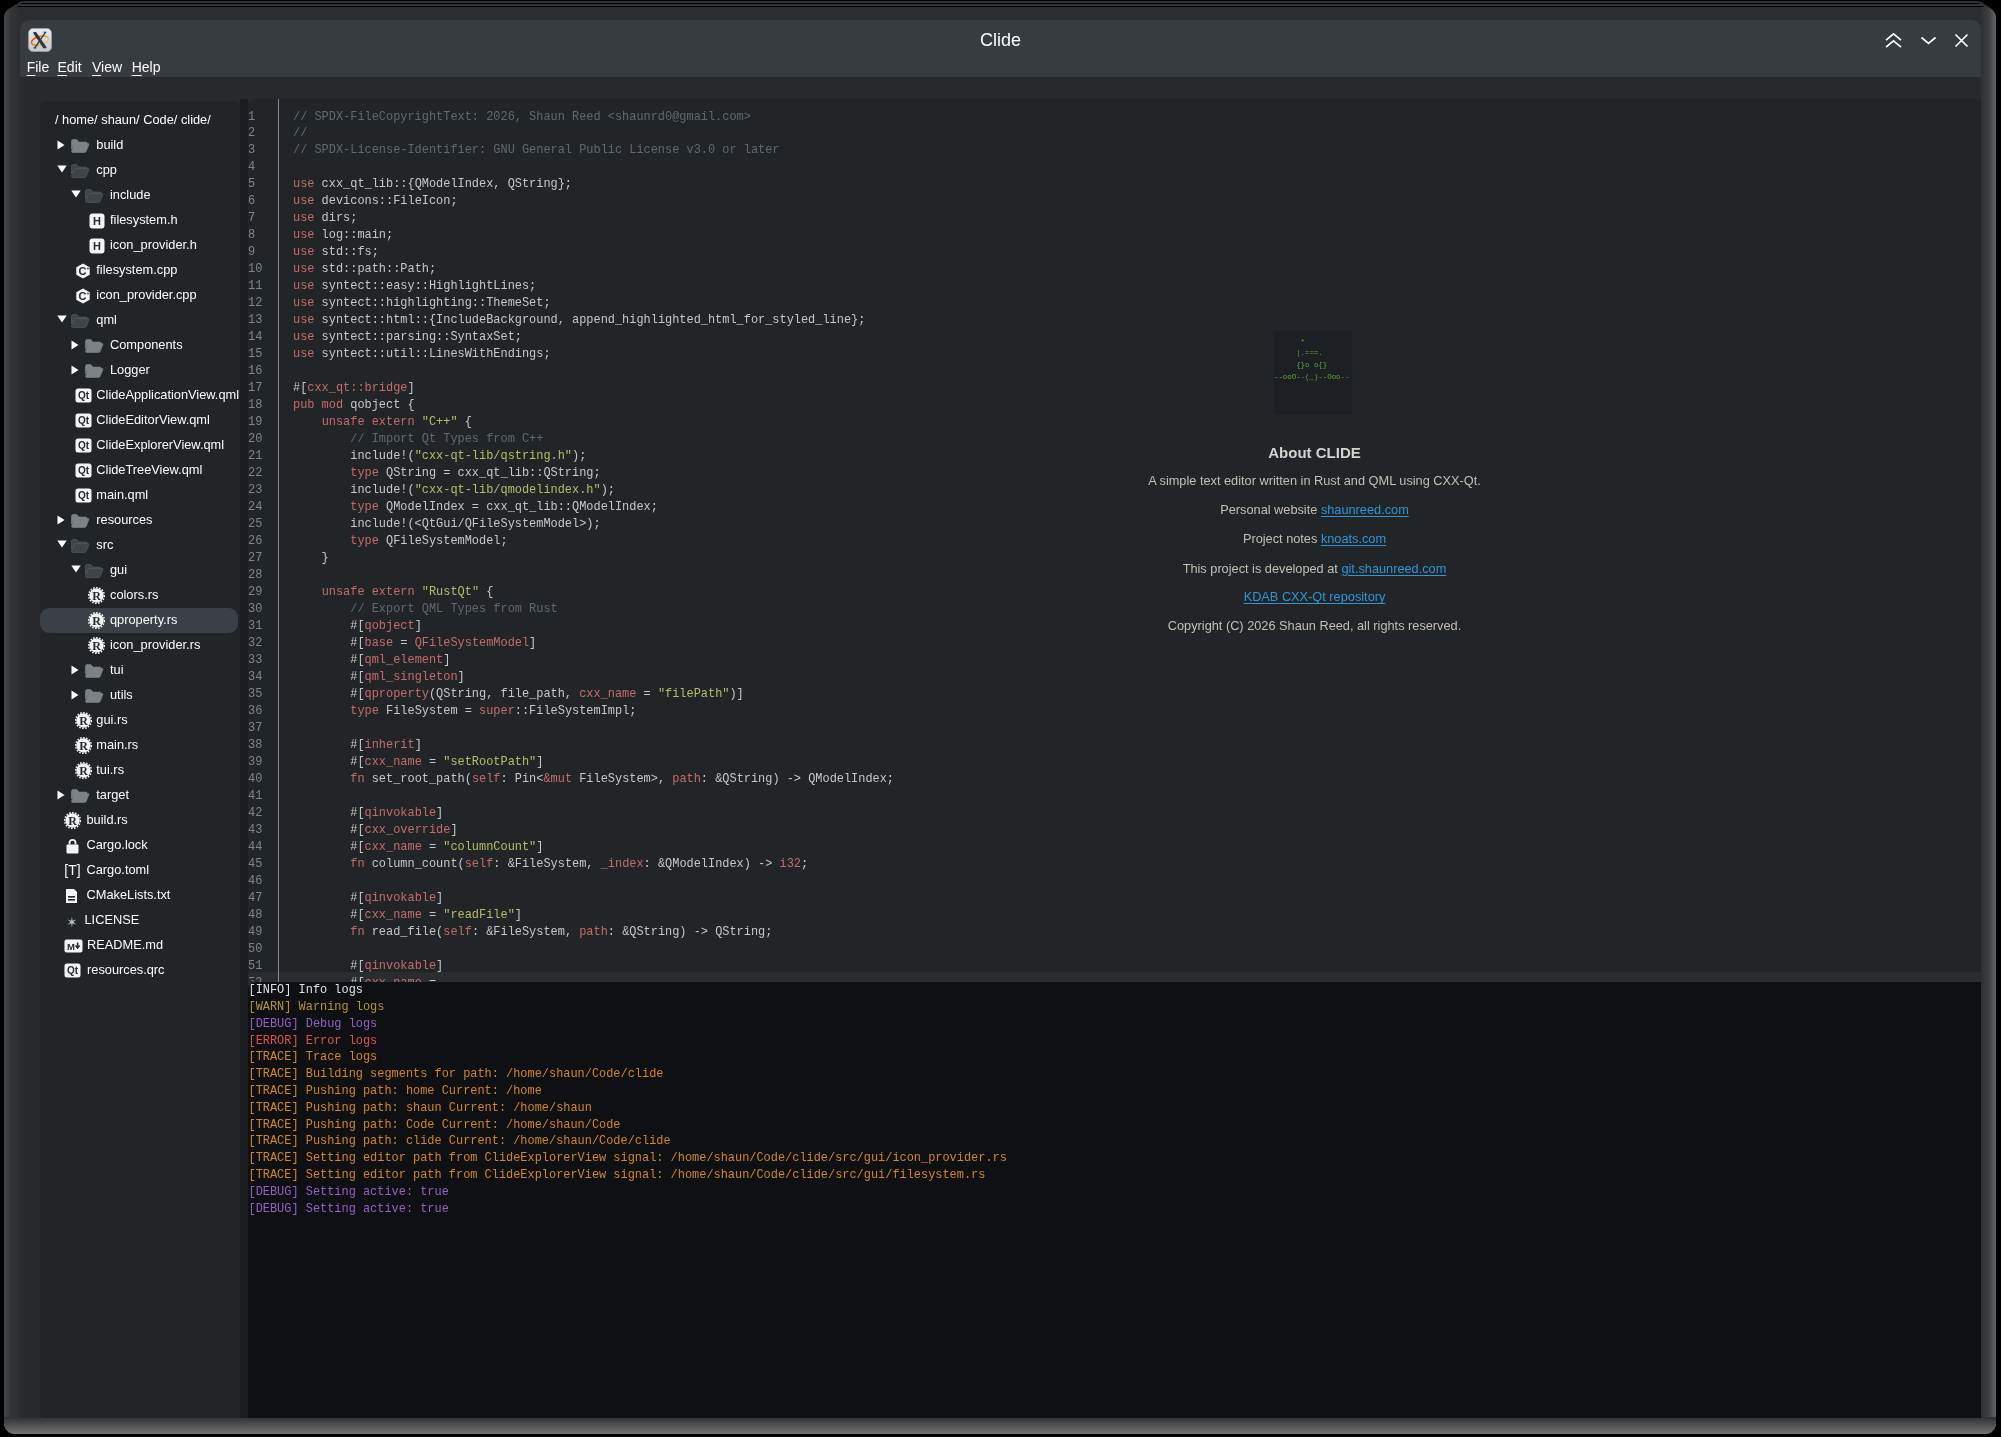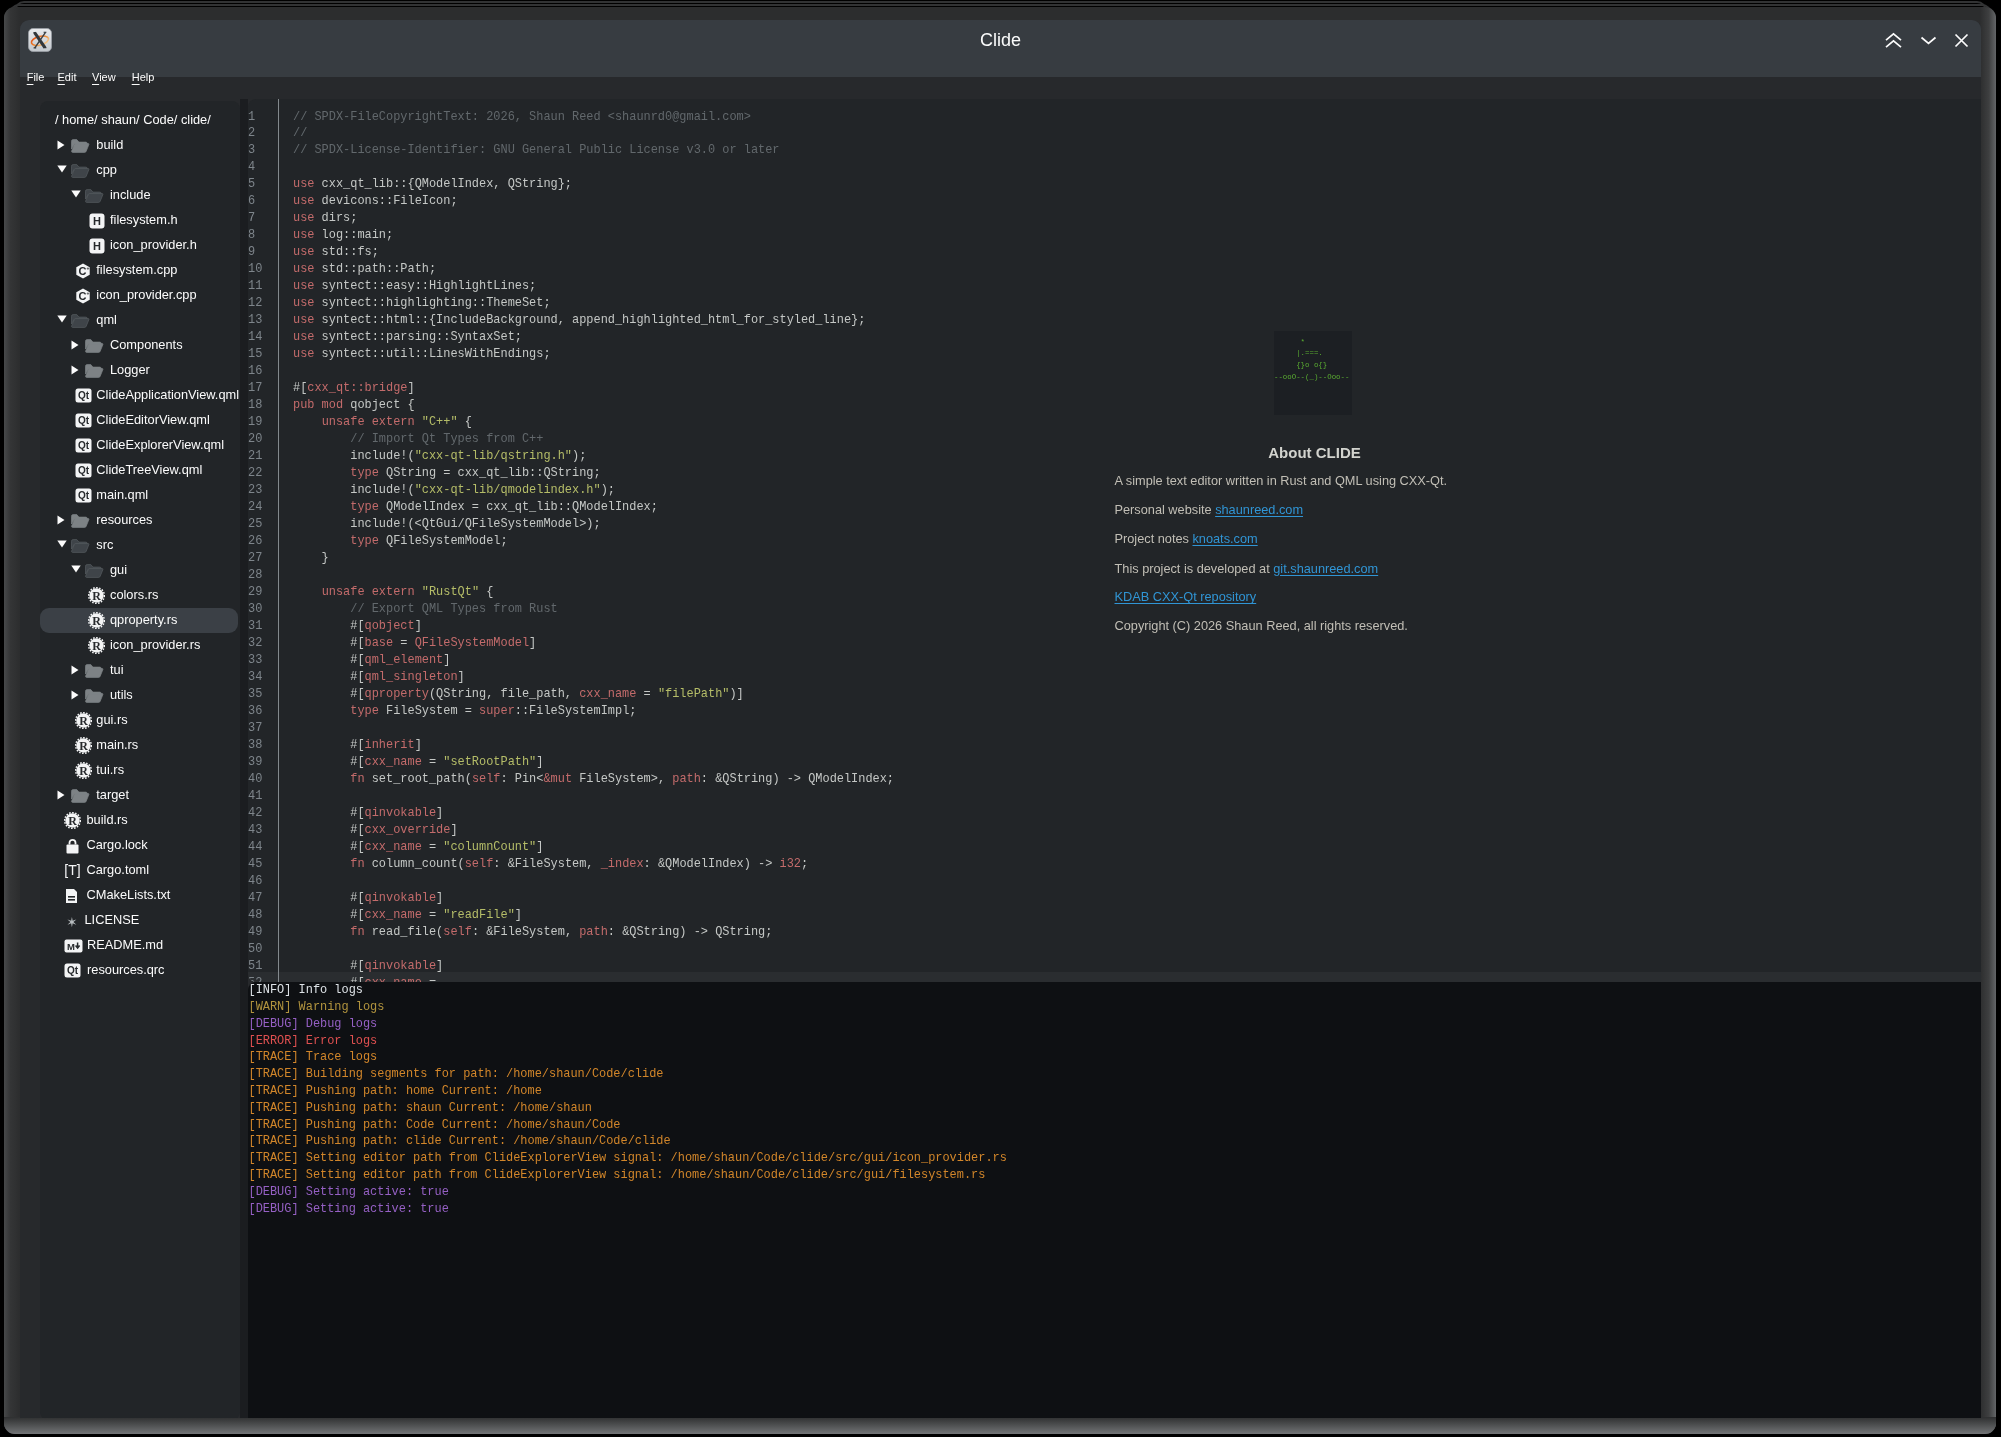--- a/index.html
+++ b/index.html
@@ -7,39 +7,39 @@
 #step1,#step2{position:absolute;border:2px solid #323334;border-radius:10px;height:40px;background:transparent}
 #step1{left:9px;top:4px;width:1983px}
 #step2{left:14px;top:1px;width:1973px}
 #frame{position:absolute;left:4px;top:7px;width:1992px;height:1427px;border-radius:11px;background:#2c2d2e;overflow:hidden}
 #fl{position:absolute;left:0;top:0;width:16px;height:100%;background:linear-gradient(90deg,#47494a,#343536 40%,#2c2d2e)}
 #fr{position:absolute;right:0;top:0;width:16px;height:100%;background:linear-gradient(270deg,#636567,#3e3f40 45%,#2c2d2e)}
 #fb{position:absolute;left:0;bottom:0;width:100%;height:17px;background:linear-gradient(0deg,#737577,#4c4e4f 55%,#2e2f30)}
 #win{position:absolute;left:16px;top:13px;width:1961px;height:1398px;background:#27292c;border-radius:9px 9px 0 0;overflow:hidden}
 #titlebar{position:absolute;left:0;top:0;width:100%;height:57px;background:#373c41}
 #title{position:absolute;left:0;top:9.5px;width:100%;text-align:center;color:#fbfcfc;font-size:18px}
-.menu{position:absolute;top:51px;color:#fcfcfc;font-size:11px}
+.menu{position:absolute;top:39px;color:#fcfcfc;font-size:14px}
 .menu u{text-decoration-thickness:1px;text-underline-offset:2.5px}
 #tree{position:absolute;left:20px;top:81px;width:200px;height:1319px;background:#222528;border-radius:8px;overflow:hidden}
 .tt{font-size:12.8px;color:#fcfcfc;white-space:pre}
 #vsplit{position:absolute;left:220px;top:79px;width:7.5px;height:1319px;background:#1b1d20}
 #editor{position:absolute;left:227.5px;top:79px;width:1748.5px;height:883px;background:#222528;border-radius:8px;overflow:hidden}
 #hband{position:absolute;left:0;top:873px;width:100%;height:10px;background:#2a2d30}
 #gutter{position:absolute;left:0.5px;top:9.5px;font:11.93px "Liberation Mono",monospace;line-height:16.98px;color:#7e858b;white-space:pre}
 #gsep{position:absolute;left:30.2px;top:0;width:1.4px;height:100%;background:#83898d}
 #codes{position:absolute;left:45.5px;top:9.5px;font:11.93px "Liberation Mono",monospace;line-height:16.98px;white-space:pre}
 i{font-style:normal}
 .k{color:#c36b6b}.w{color:#c5c8c6}.s{color:#b5bd68}.c{color:#62686c}
 #log{position:absolute;left:227.5px;top:962px;width:1748.5px;height:476px;background:#0e1013;border-radius:8px;overflow:hidden}
 #logp{position:absolute;left:1px;top:0.3px;font:11.93px "Liberation Mono",monospace;line-height:16.8px;white-space:pre}
 .li{color:#dde2e6}.lw{color:#b2943e}.ld{color:#9560c4}.le{color:#df5050}.lt{color:#d2862a}
 #imgbox{position:absolute;left:1254px;top:311px;width:78px;height:84.4px;background:#1c1f23}
 #art{position:absolute;left:1254px;top:316.5px;font:7.4px "Liberation Mono",monospace;line-height:11.8px;color:#5aad31;white-space:pre}
 #abouthead{position:absolute;left:1094.5px;top:423.5px;width:400px;text-align:center;font-size:15px;font-weight:bold;color:#d2d3ce}
-.al{left:1094.5px;width:400px;font-size:12.75px;color:#c2bfb6}
+.al{left:1094.5px;width:400px;text-align:center;font-size:12.75px;color:#c2bfb6}
 .lnk{color:#3095d5;text-decoration:underline;text-underline-offset:2px}
 </style></head><body>
 <div id="step2"></div>
 <div id="step1"></div>
 <div id="frame">
     <div id="fl"></div>
     <div id="fr"></div>
     <div id="fb"></div>
 <div id="win">
 <div id="titlebar">

